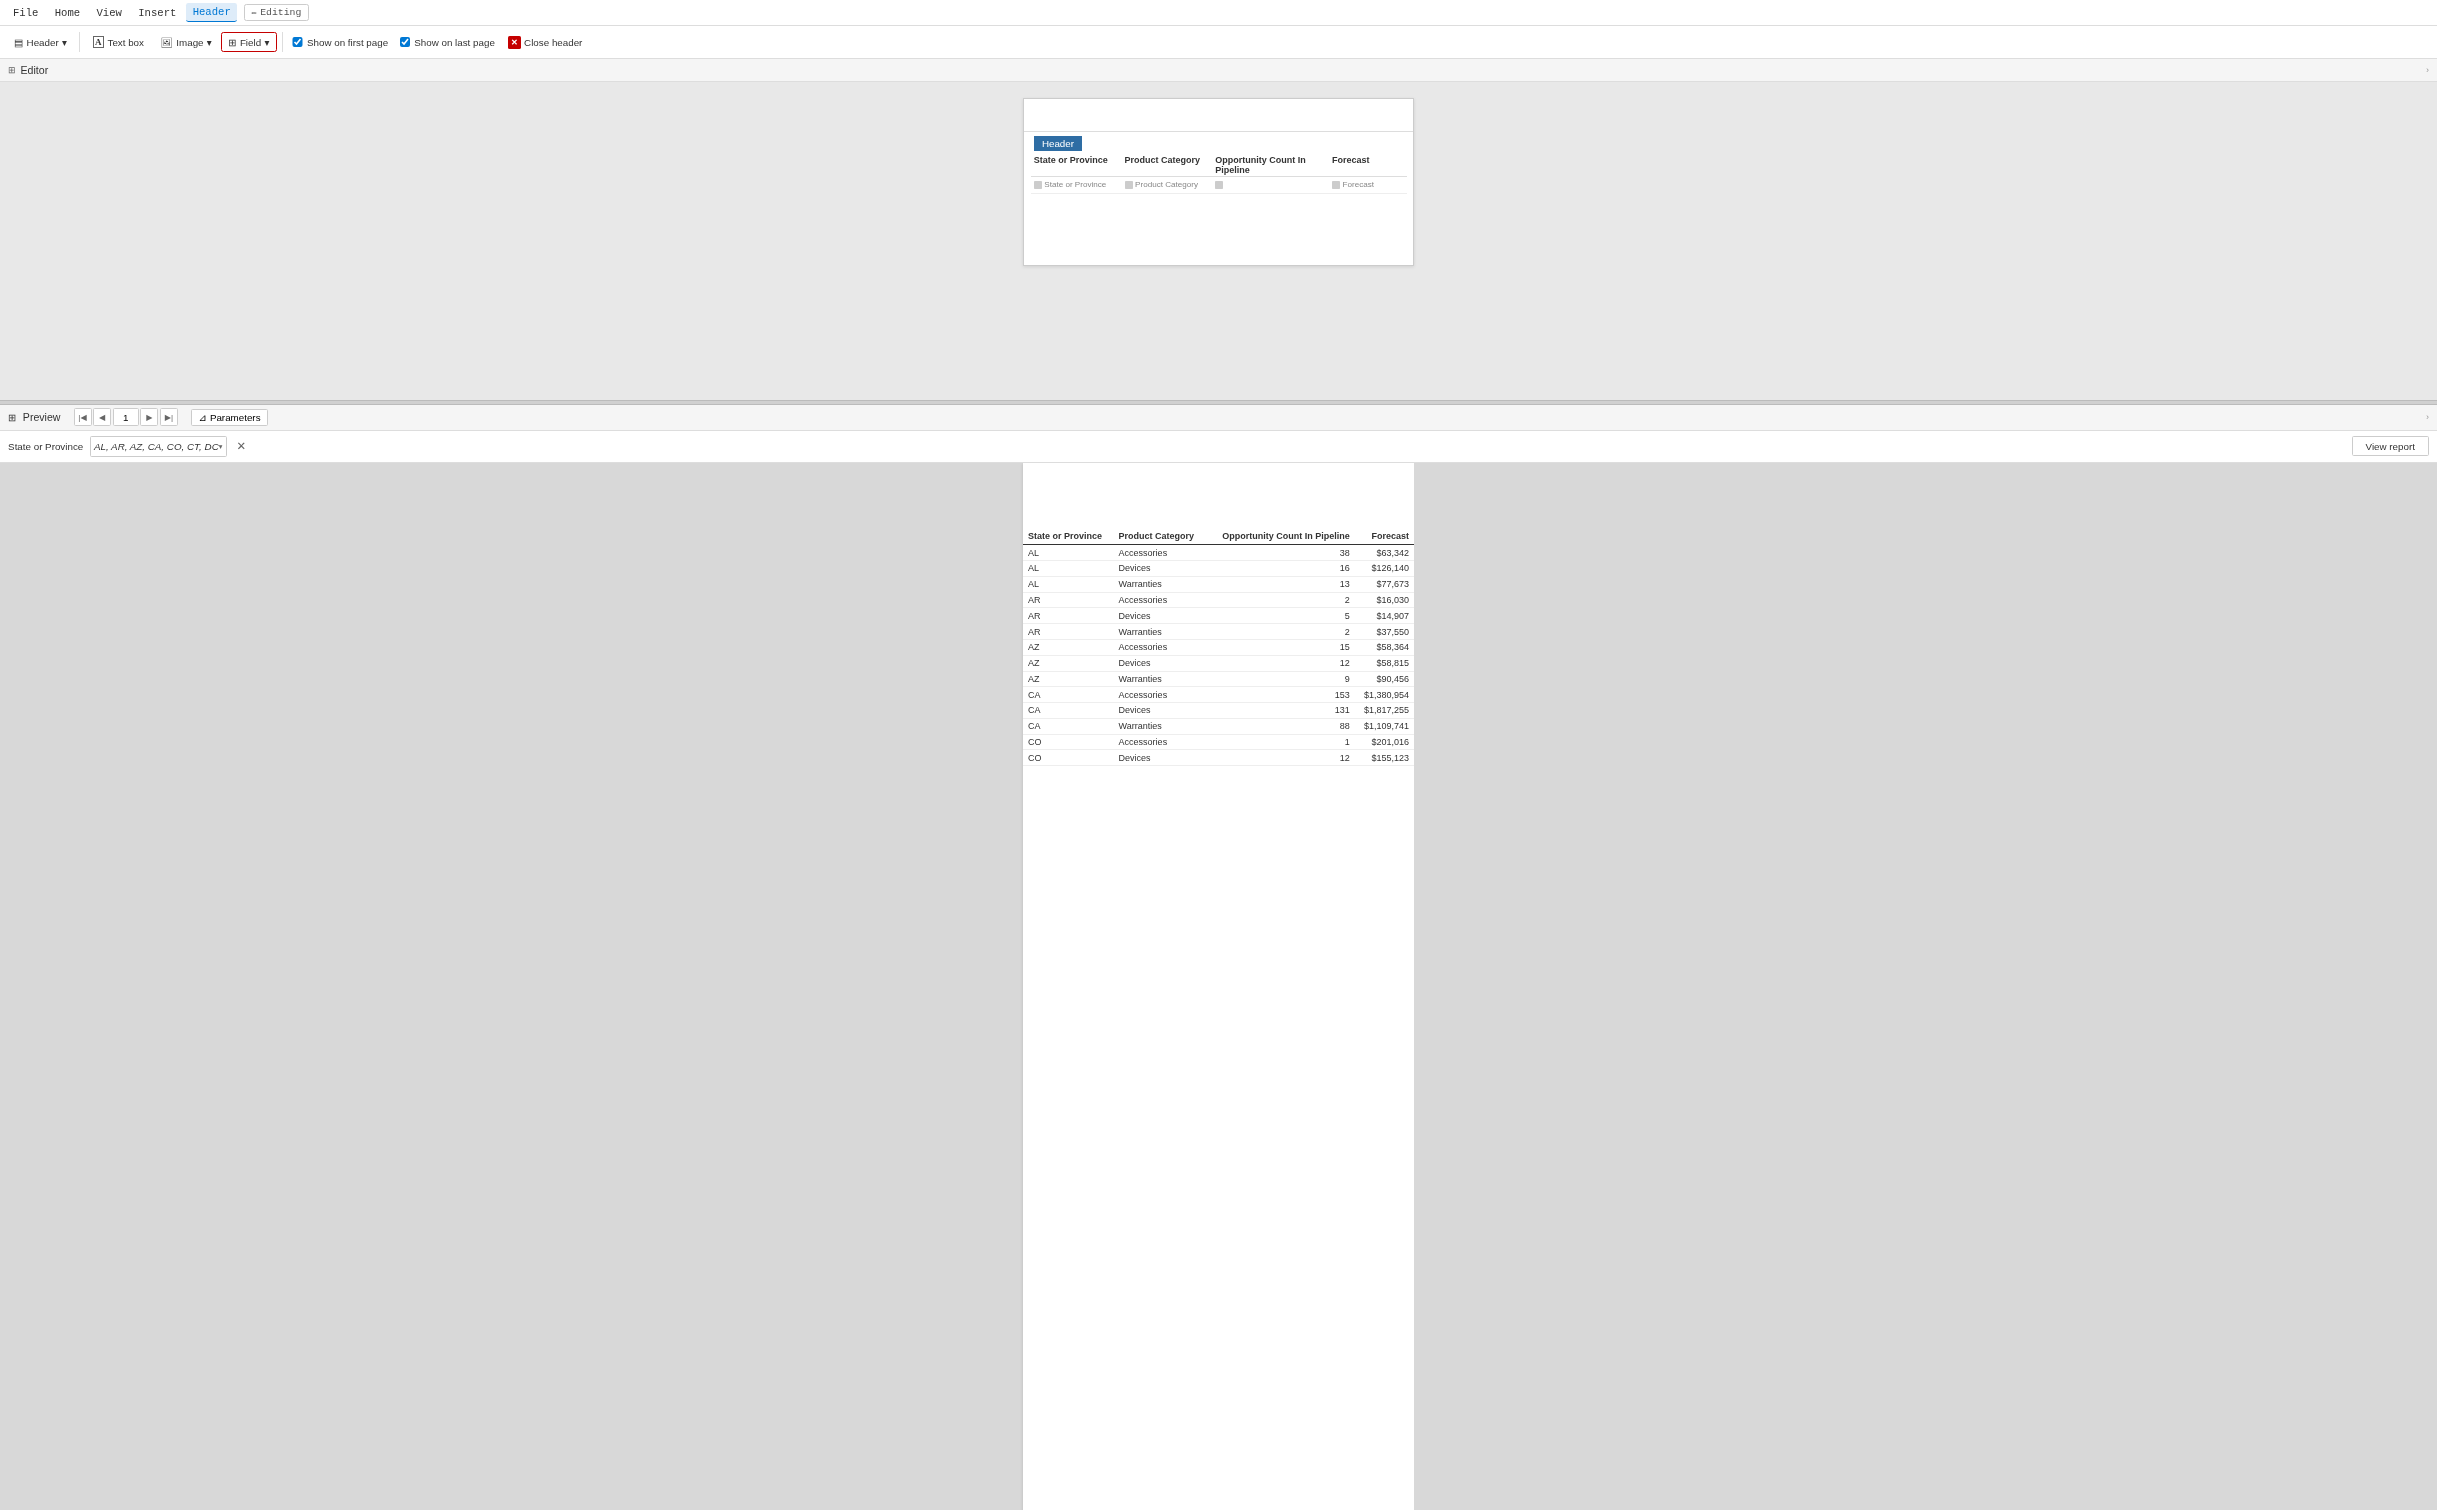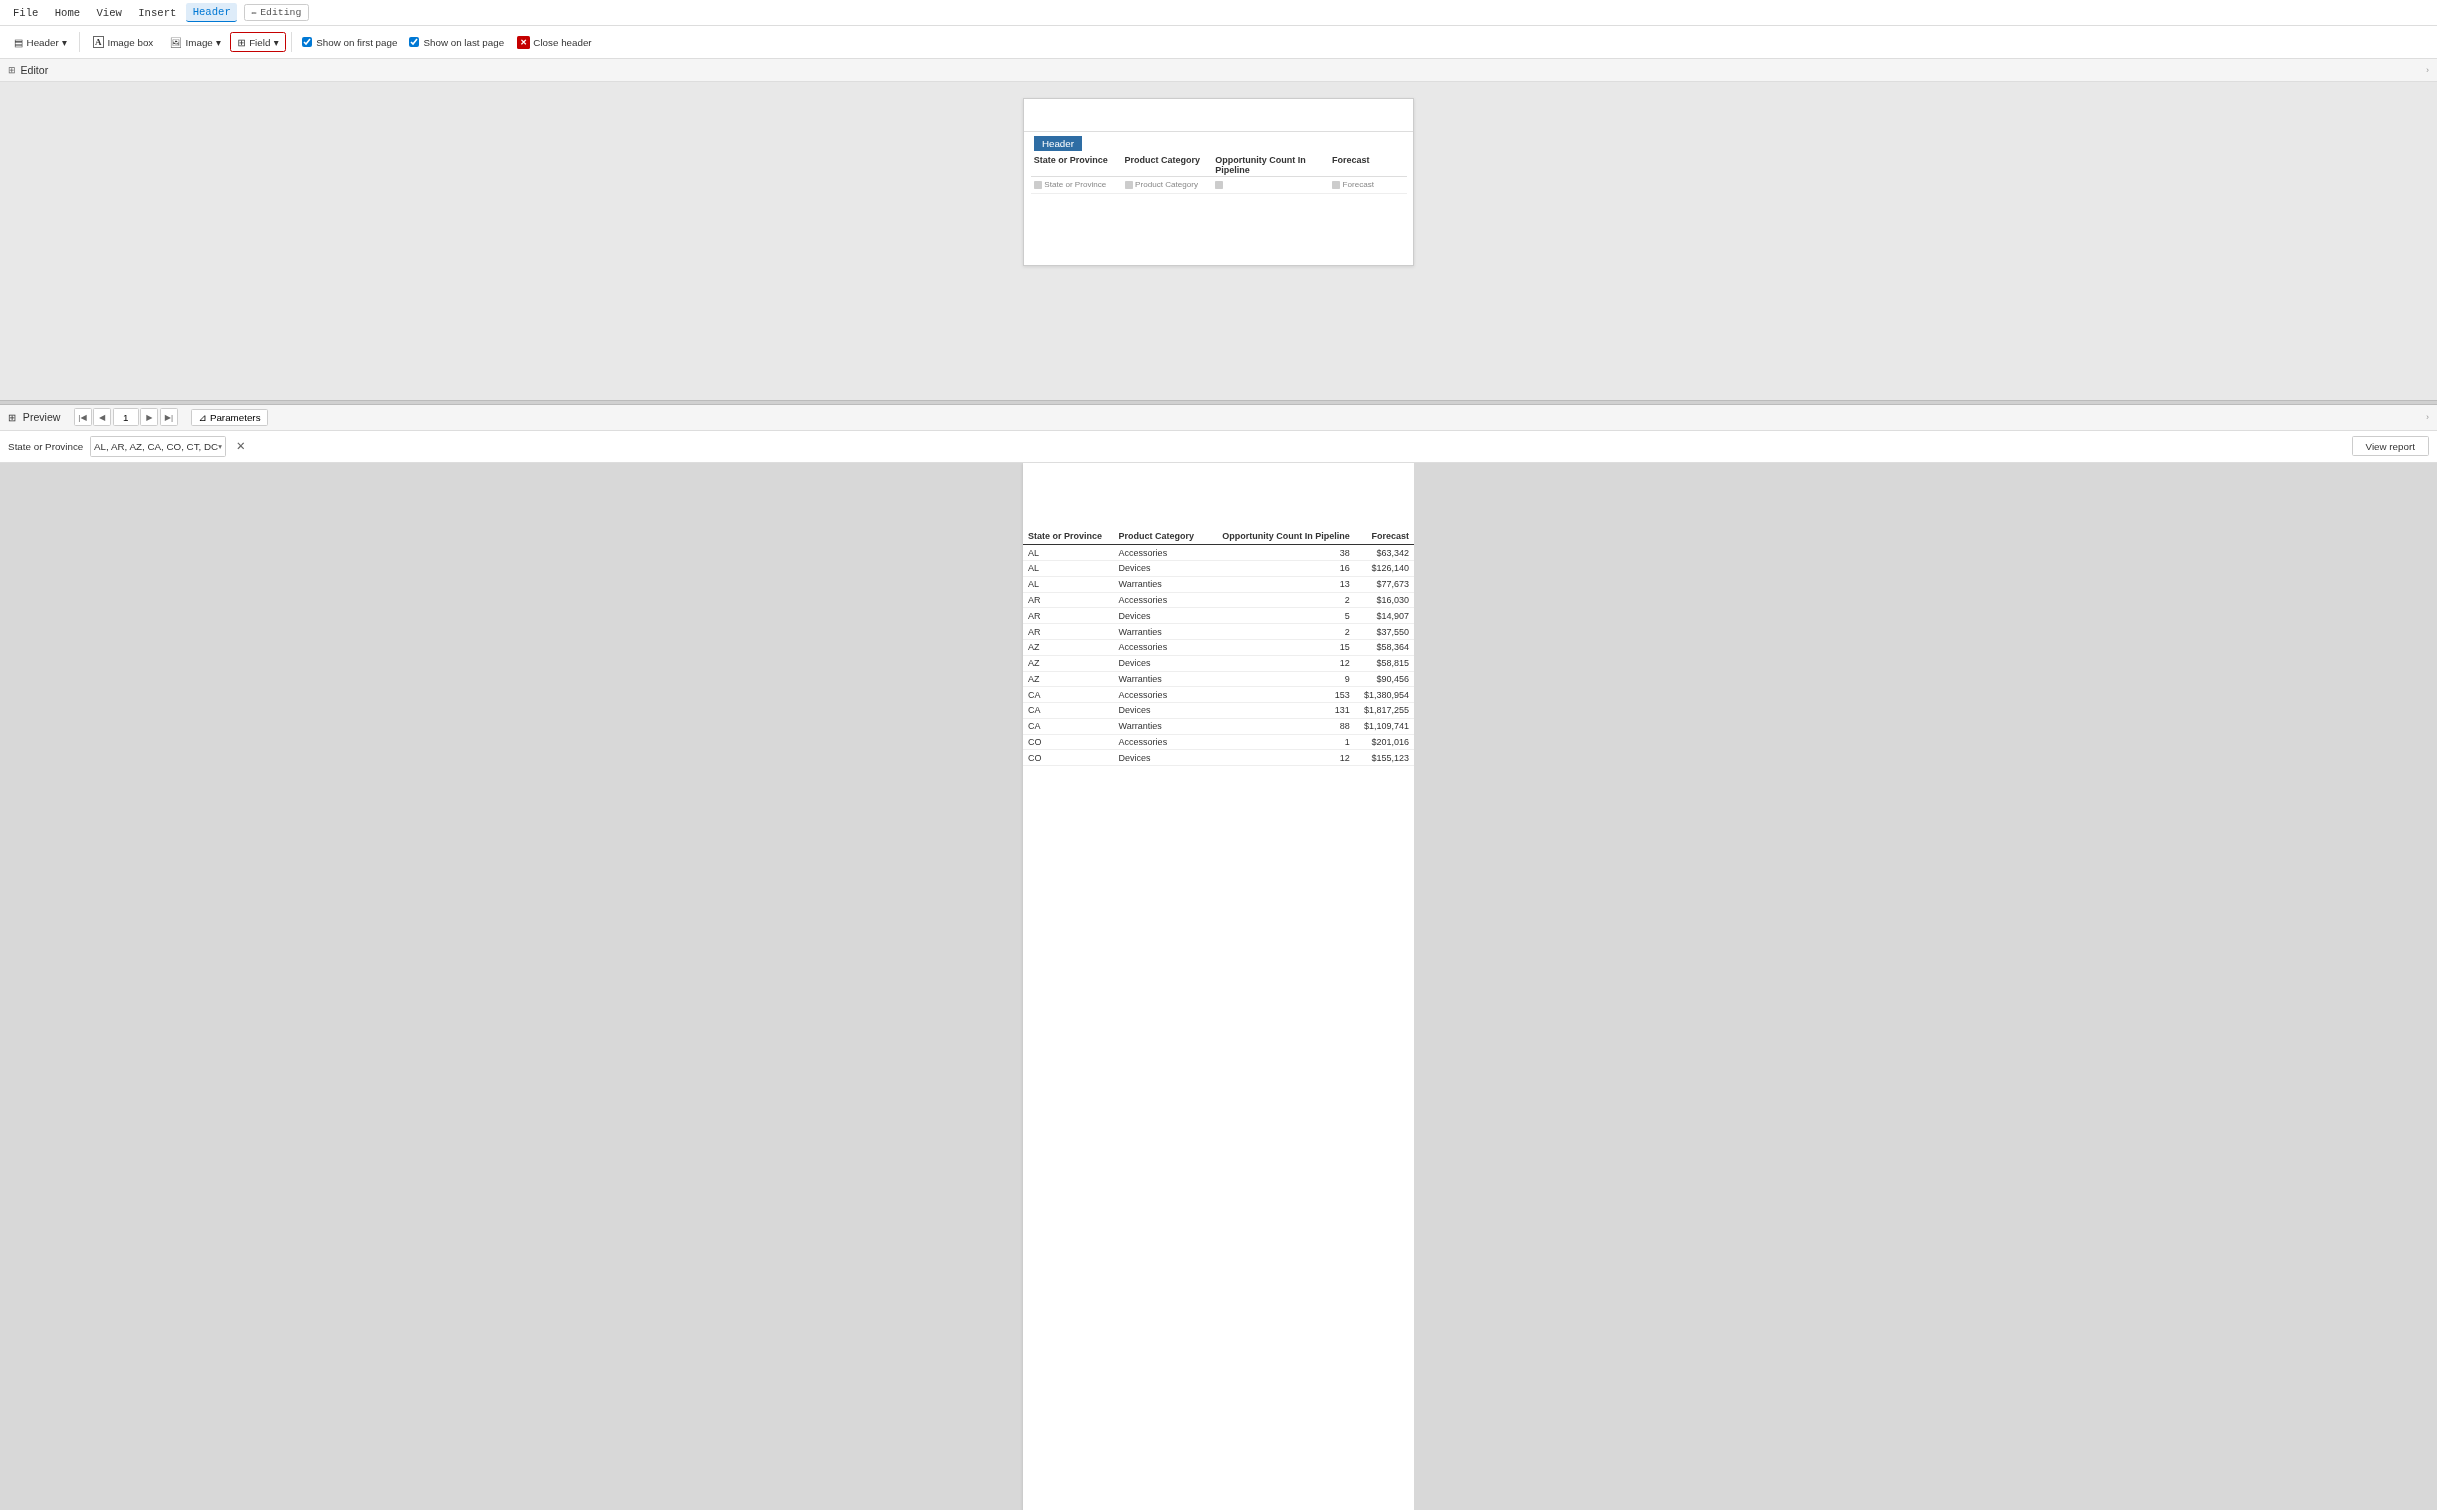--- a/index.html
+++ b/index.html
@@ -253,21 +253,21 @@
       display: flex;
       align-items: center;
       border: 0.8px solid #ccc;
       border-radius: 1.6px;
       background: #fff;
       padding: 0 3.3px;
       height: 21px;
       min-width: 130px;
       cursor: pointer;
     }
-    .param-select-text { font-size: 9.8px; color: #333; flex: 1; }
+    .param-select-text { font-size: 9.8px; color: #333; flex: 1; font-style: italic; }
     .param-chevron { font-size: 7.3px; color: #666; }
     .param-clear {
       font-size: 11.4px;
       color: #666;
       cursor: pointer;
       padding: 0 3.3px;
     }
     .view-report-btn {
       margin-left: auto;
       padding: 3.3px 13px;
@@ -332,21 +332,21 @@
 
 <div class="toolbar">
   <button class="toolbar-btn">
     <span>▤</span>
     <span>Header</span>
     <span>▾</span>
   </button>
   <div class="toolbar-separator"></div>
   <button class="toolbar-btn">
     <span style="font-size:9px; border:0.8px solid #666; padding:0 1.6px; font-family:serif; font-weight:bold;">A</span>
-    <span>Image box</span>
+    <span>Text box</span>
   </button>
   <button class="toolbar-btn">
     <span>🖼</span>
     <span>Image</span>
     <span>▾</span>
   </button>
   <button class="toolbar-btn outlined">
     <span>⊞</span>
     <span>Field</span>
     <span>▾</span>

